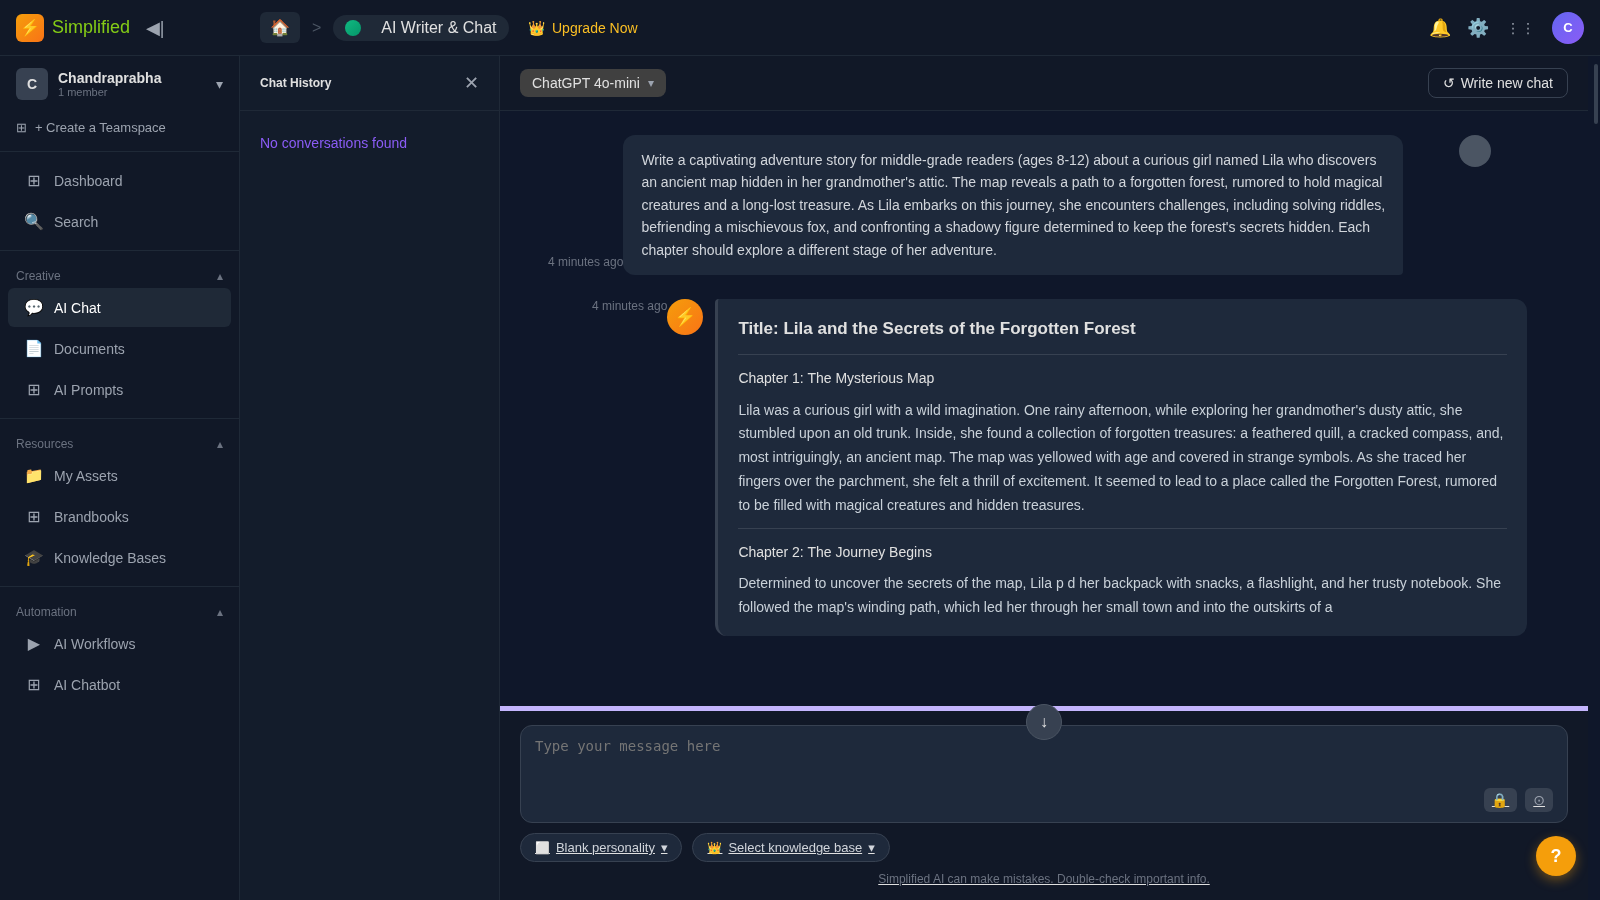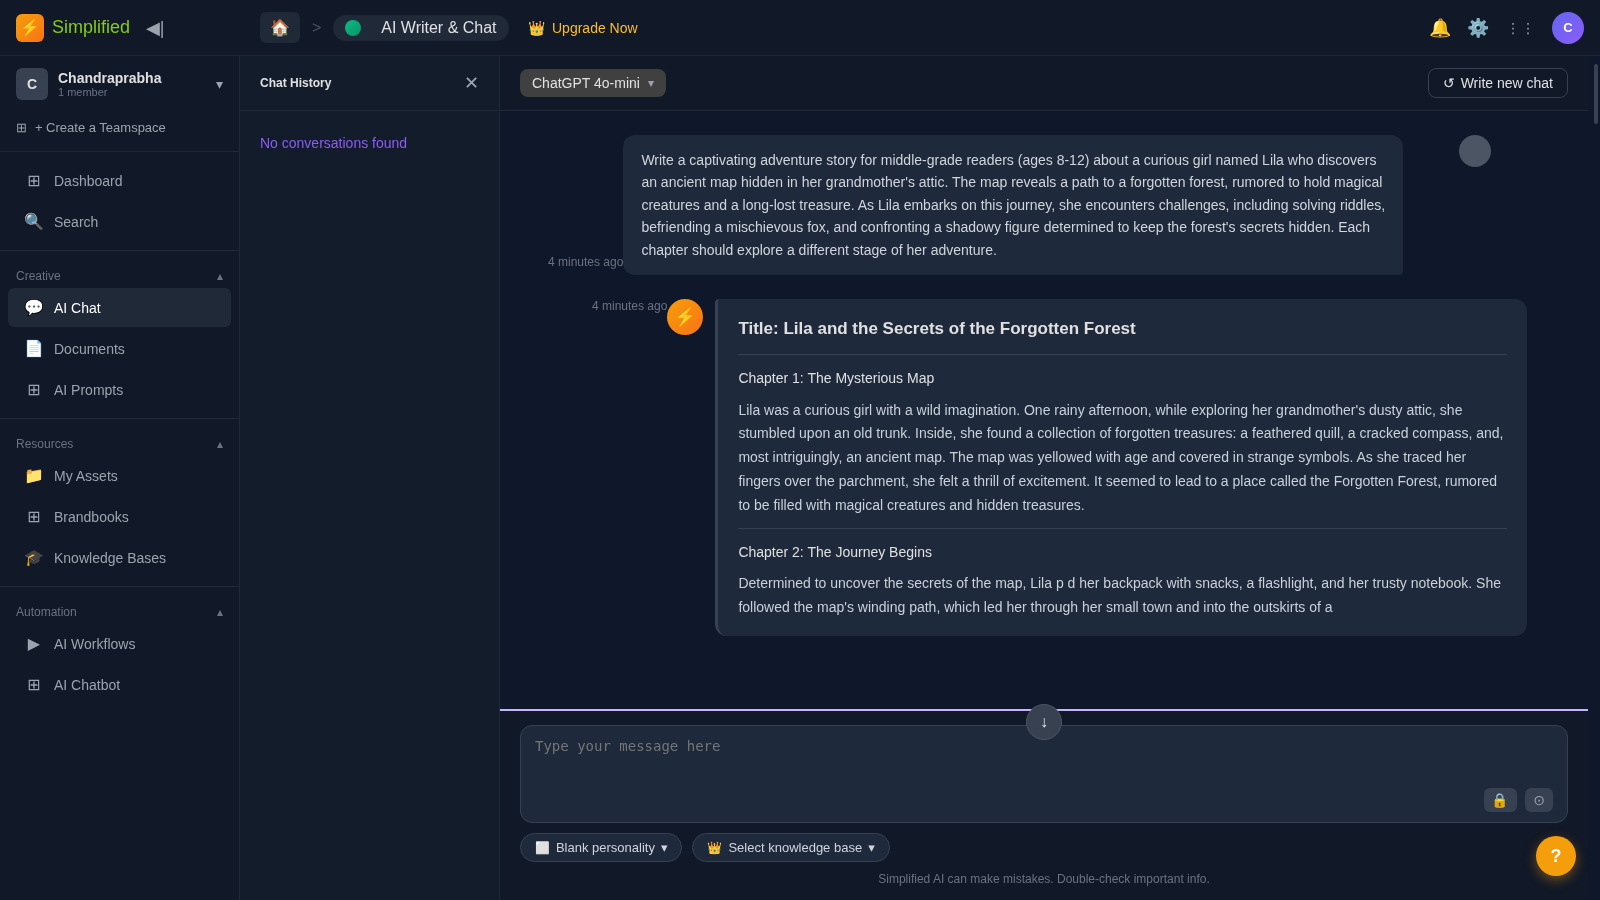--- a/index.html
+++ b/index.html
@@ -404,23 +404,24 @@
       justify-content: center;
       cursor: pointer;
       color: #e0e0e0;
       font-size: 16px;
       border: 1px solid #4b5563;
       z-index: 5;
     }
 
     
     .chat-input-area {
-      border-top: 2px solid #c4b5fd;
+      border-top: 5px solid #c4b5fd;
       background: #111827;
       padding: 14px 20px;
+      text-decoration: underline;
     }
     .chat-input-wrapper {
       background: #1e293b;
       border-radius: 12px;
       padding: 10px 14px;
       border: 1px solid #374151;
     }
     .chat-input {
       width: 100%;
       background: none;

